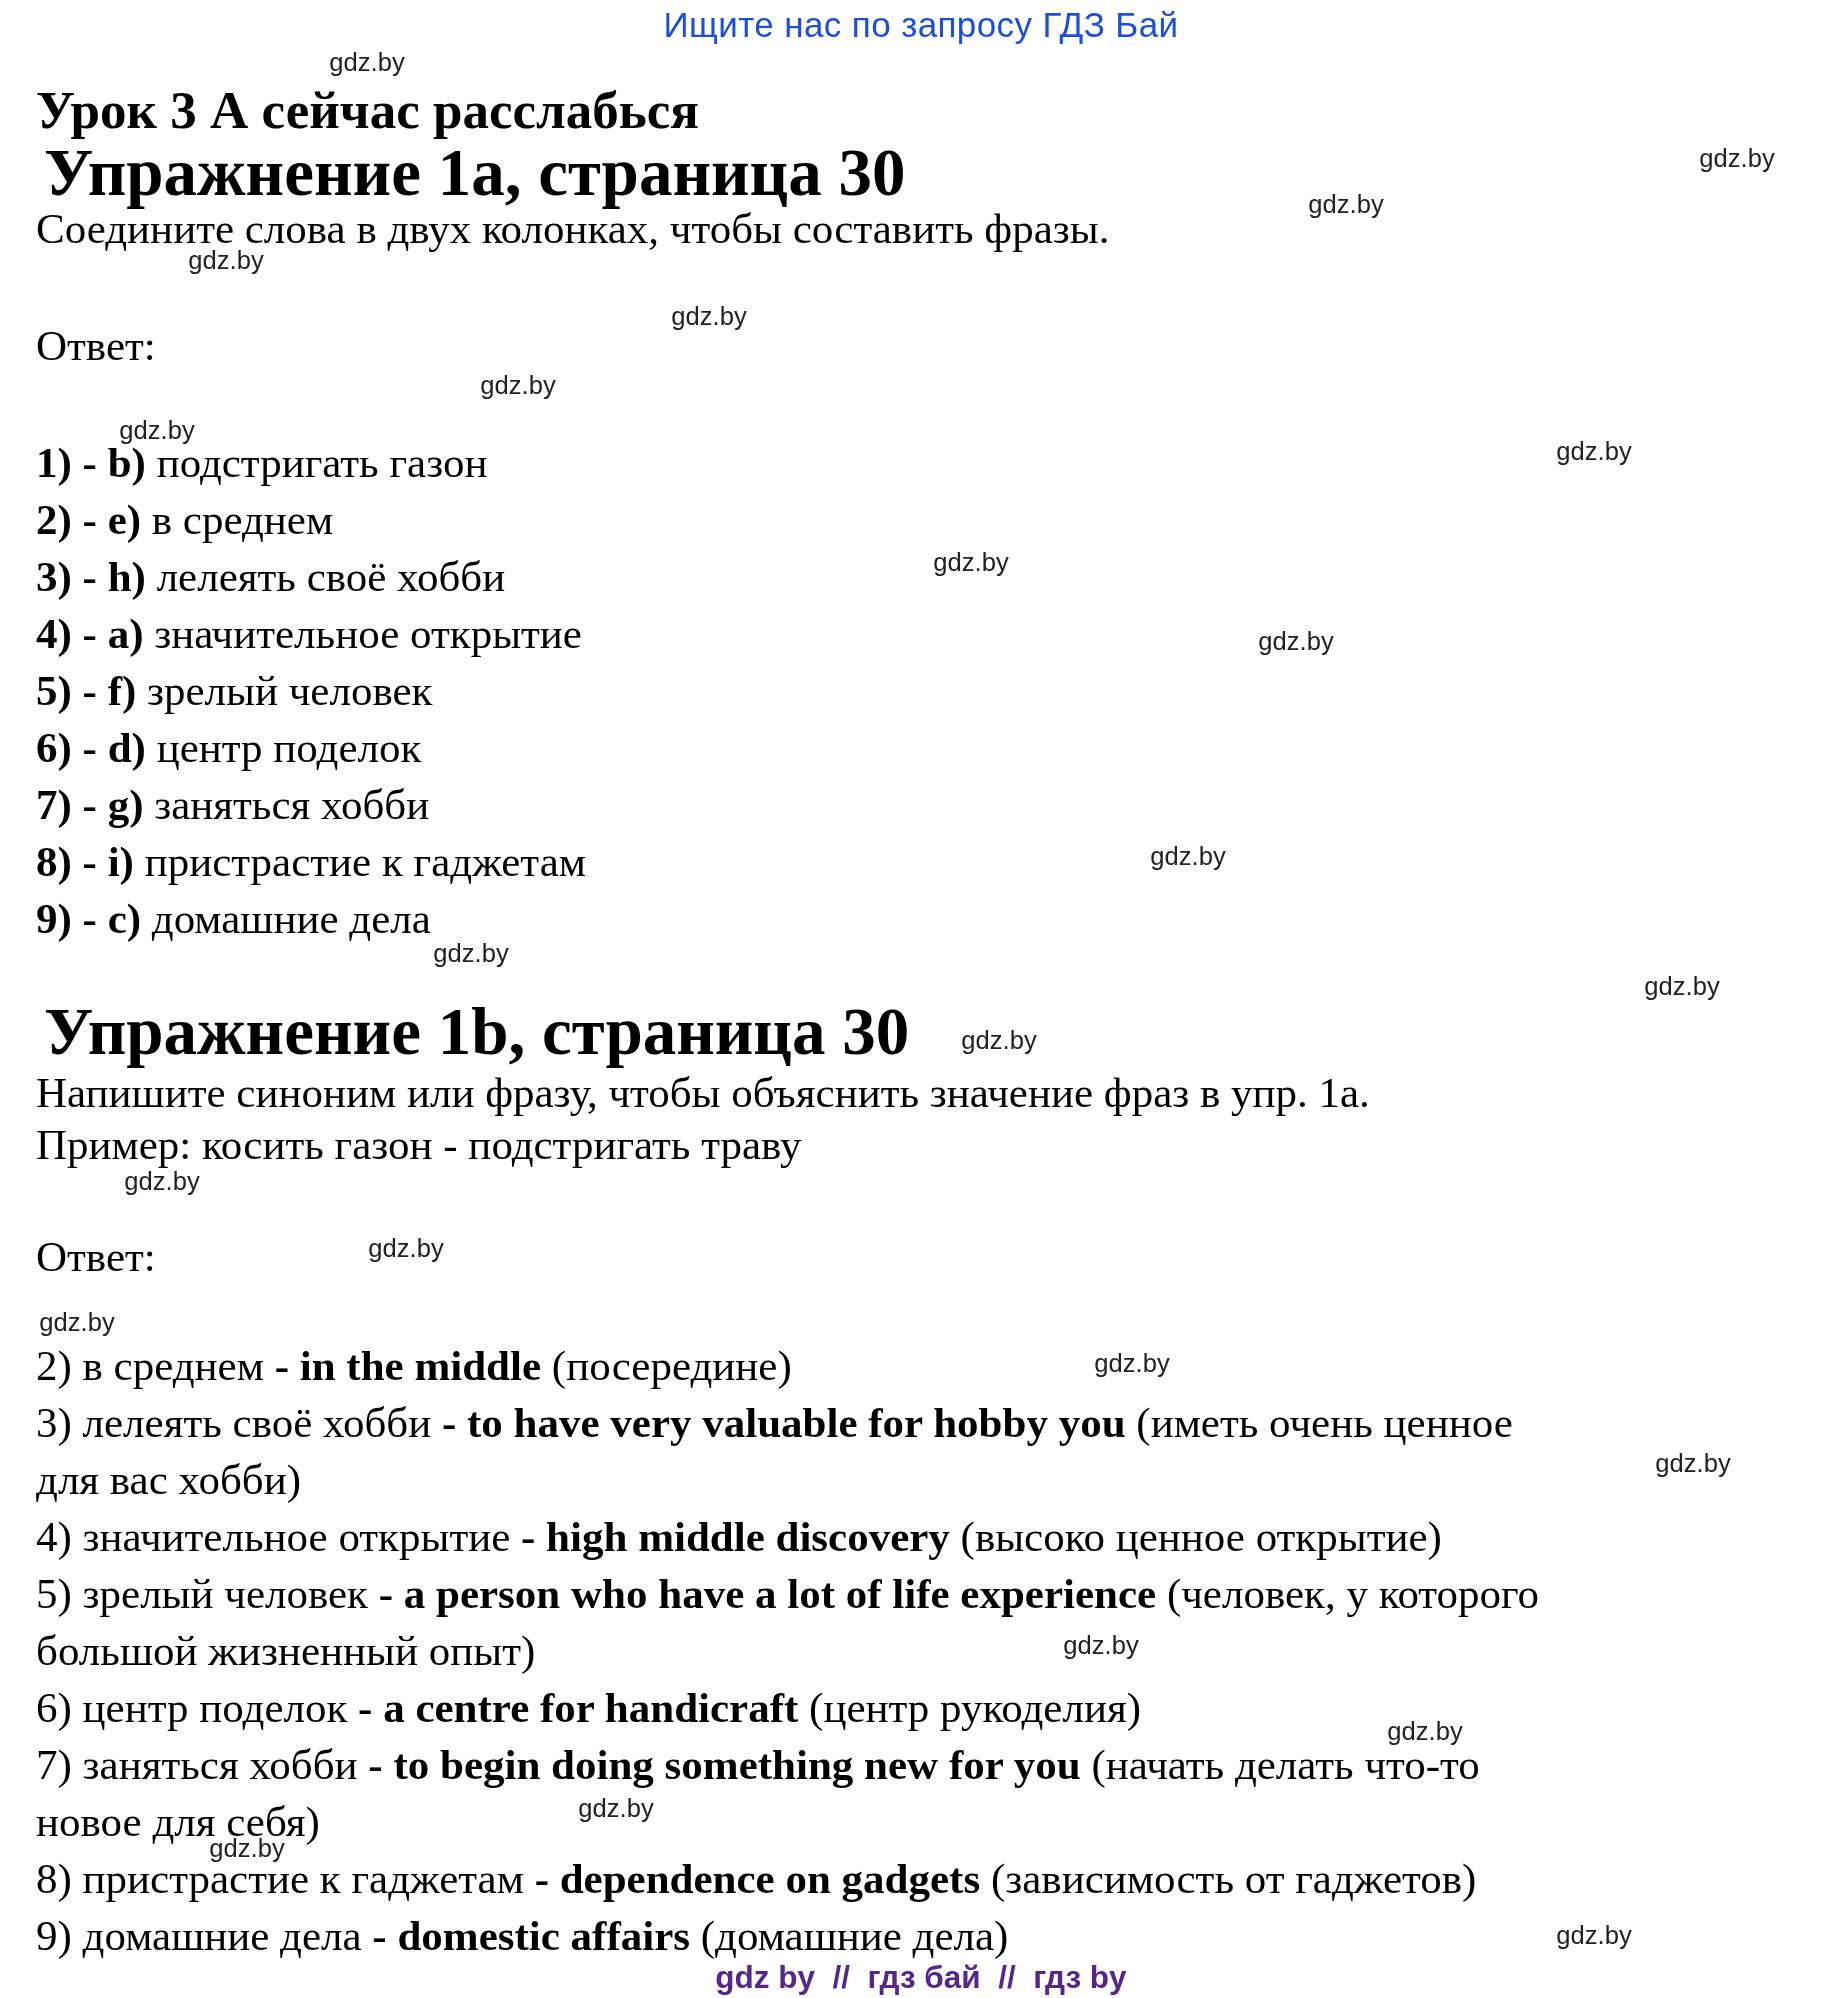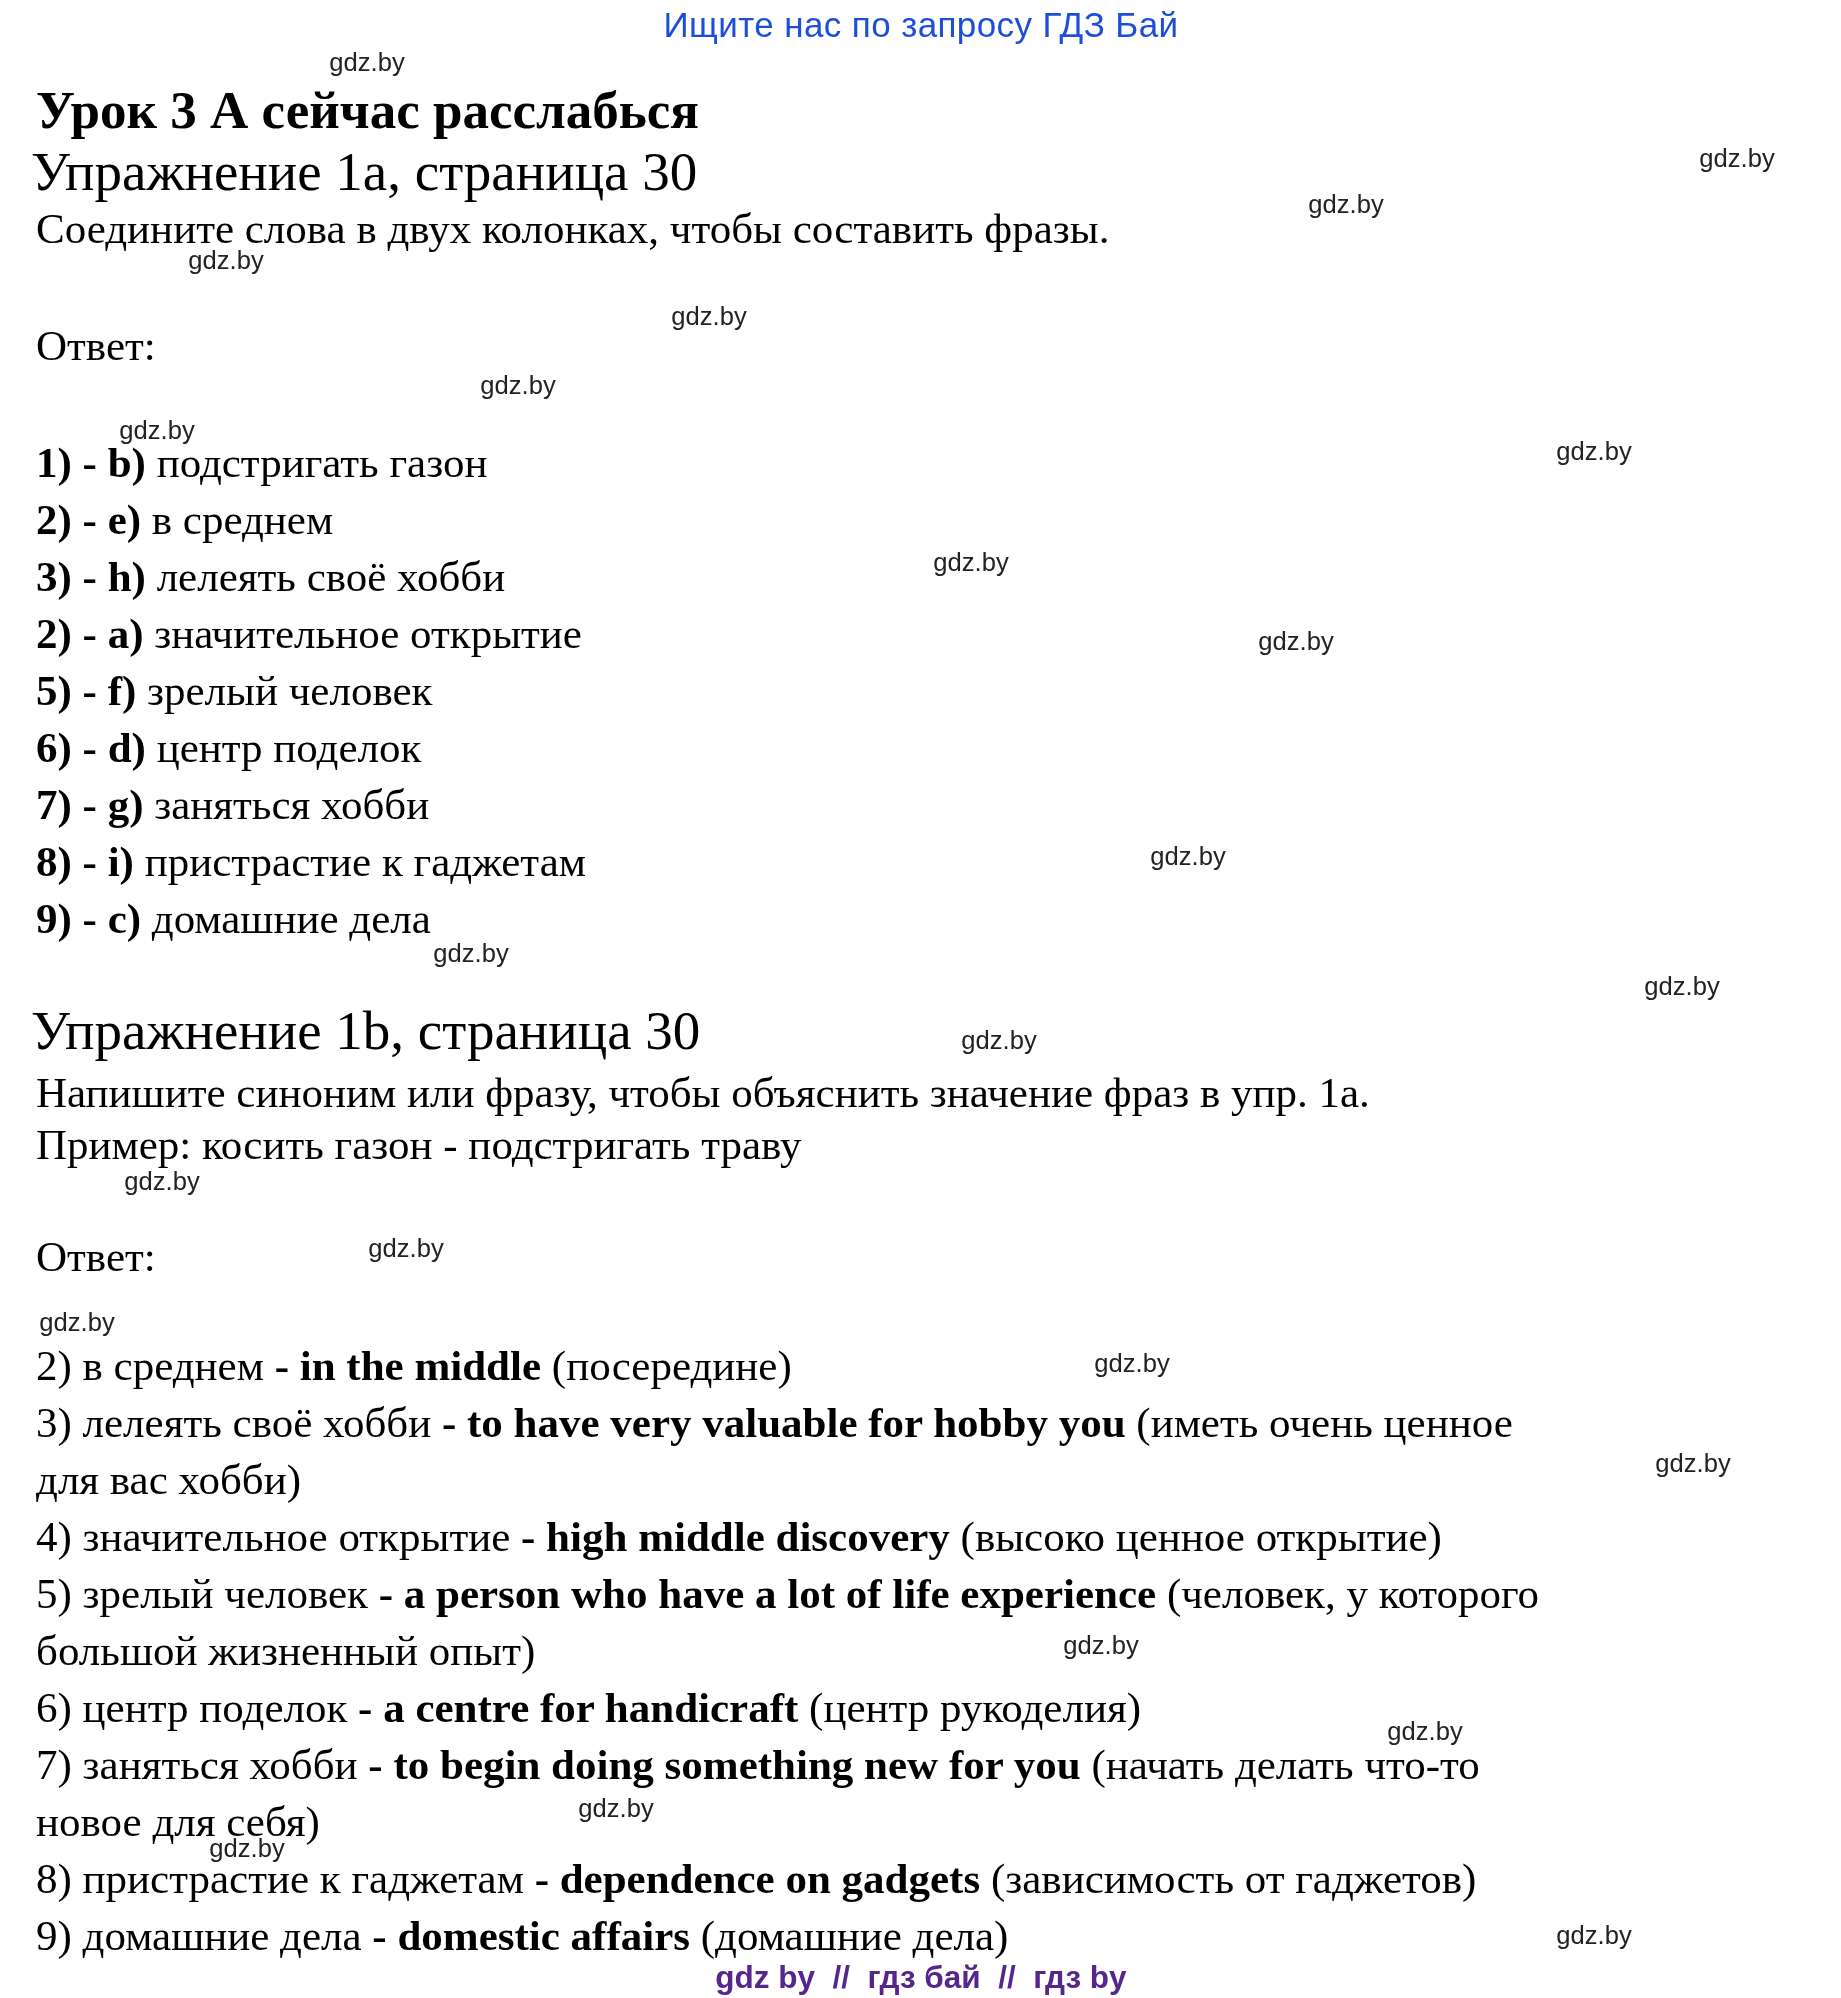--- a/index.html
+++ b/index.html
@@ -29,22 +29,22 @@
     font-size:25.6px;
     white-space:nowrap;
   }
 
   #page-title {
     top:81px; left:36px;
     font-size:53px; font-weight:bold;
     line-height:58px; white-space:pre;
   }
   .heading2 {
-    left:31px;
-    font-size:55px; font-weight:normal;
+    left:44px;
+    font-size:67px; font-weight:bold;
     line-height:58px; white-space:pre;
   }
   #heading-1a { top:143px; }
   #heading-1b { top:1002px; }
 
   .body-line {
     left:36px;
     font-size:43px;
     line-height:57px;
     white-space:pre;
@@ -105,21 +105,21 @@
 <div id="heading-1a" class="abs heading2">Упражнение 1a, страница 30</div>
 
 <div id="task-1a" class="abs body-line">Соедините слова в двух колонках, чтобы составить фразы.</div>
 
 <div id="answer-1a" class="abs body-line">Ответ:</div>
 
 <div id="list-1a">
     <div class="list-line"><span class="b">1) - b)</span><span> подстригать газон</span></div>
     <div class="list-line"><span class="b">2) - e)</span><span> в среднем</span></div>
     <div class="list-line"><span class="b">3) - h)</span><span> лелеять своё хобби</span></div>
-    <div class="list-line"><span class="b">2) - a)</span><span> значительное открытие</span></div>
+    <div class="list-line"><span class="b">4) - a)</span><span> значительное открытие</span></div>
     <div class="list-line"><span class="b">5) - f)</span><span> зрелый человек</span></div>
     <div class="list-line"><span class="b">6) - d)</span><span> центр поделок</span></div>
     <div class="list-line"><span class="b">7) - g)</span><span> заняться хобби</span></div>
     <div class="list-line"><span class="b">8) - i)</span><span> пристрастие к гаджетам</span></div>
     <div class="list-line"><span class="b">9) - c)</span><span> домашние дела</span></div>
   </div>
 
 <div id="heading-1b" class="abs heading2">Упражнение 1b, страница 30</div>
 
 <div id="task-1b" class="abs body-line">Напишите синоним или фразу, чтобы объяснить значение фраз в упр. 1a.</div>

